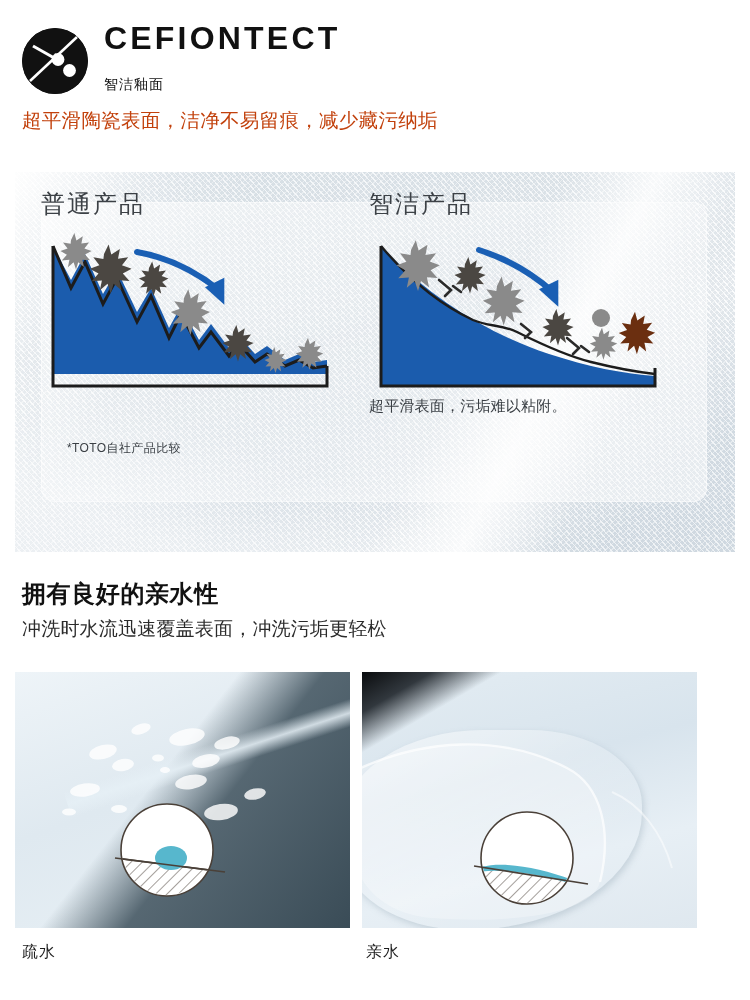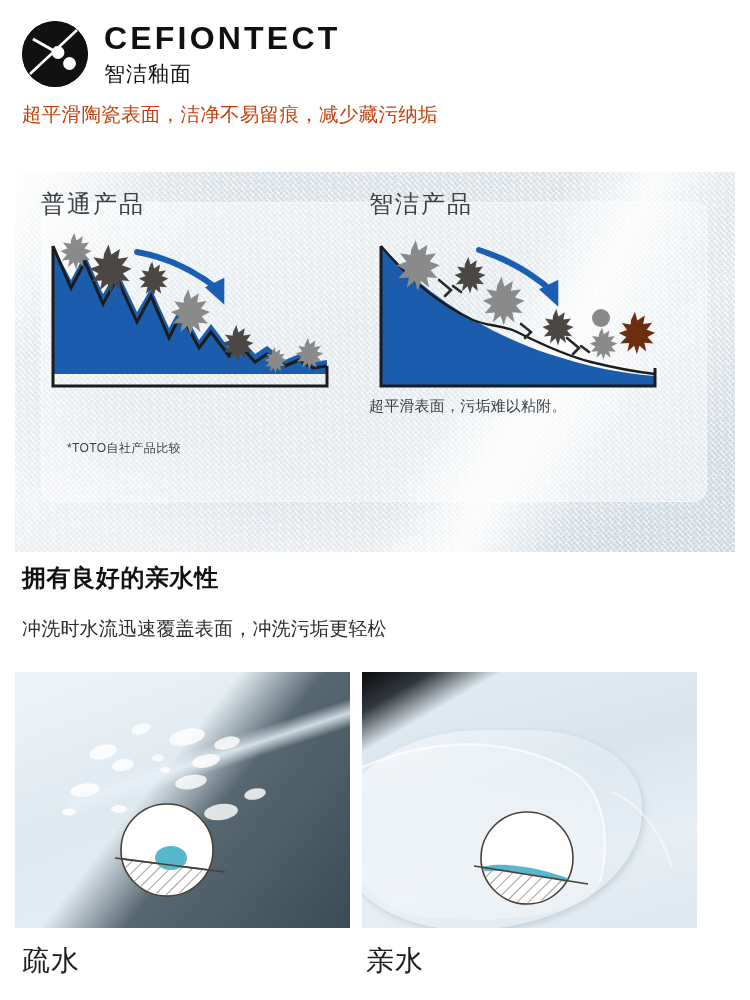--- a/index.html
+++ b/index.html
@@ -6,34 +6,34 @@
   html, body {
     width: 750px;
     height: 1000px;
     background: #ffffff;
     font-family: "Liberation Sans", "DejaVu Sans", sans-serif;
     overflow: hidden;
   }
   .page { position: relative; width: 750px; height: 1000px; background: #fff; }
 
   
-  .header { display: flex; align-items: center; padding: 18px 0 0 22px; }
+  .header { display: flex; align-items: flex-end; padding: 18px 0 0 22px; }
   .logo-badge {
     width: 66px; height: 66px; border-radius: 50%;
     background: #111111; position: relative; flex: 0 0 auto; overflow: hidden;
     margin-top: 2px;
   }
   .logo-badge svg { position: absolute; inset: 0; }
   .brand-block { margin-left: 16px; padding-top: 4px; }
   .brand-name {
     font-size: 32px; font-weight: bold; letter-spacing: 3.2px;
     color: #111; line-height: 1.05; font-family: "Liberation Sans", sans-serif;
   }
   .brand-sub {
-    font-size: 21px; color: #111; margin-top: 4px; letter-spacing: 1px;
+    font-size: 14px; color: #111; margin-top: 20px; letter-spacing: 1px;
     font-family: "Liberation Sans", "DejaVu Sans", sans-serif;
   }
   .lead {
     font-size: 19.5px; color: #c2410c; margin: 13px 0 0 22px; letter-spacing: .3px;
   }
 
   
   .diagram-wrap {
     position: absolute; left: 15px; top: 172px; width: 720px; height: 380px;
     overflow: hidden;
@@ -73,21 +73,21 @@
     font-size: 15px; color: #3a3f44; margin-top: 4px; letter-spacing: .2px;
     white-space: nowrap;
   }
   .footnote {
     position: absolute; left: 52px; top: 268px;
     font-size: 12px; color: #3a3f44; letter-spacing: .4px;
   }
 
   
   .sec2-title {
-    position: absolute; left: 22px; top: 562px;
+    position: absolute; left: 22px; top: 578px;
     font-size: 24px; font-weight: bold; color: #111; letter-spacing: .6px;
   }
   .sec2-sub {
     position: absolute; left: 22px; top: 616px;
     font-size: 19px; color: #2b2b2b; letter-spacing: .2px;
   }
 
   .photos { position: absolute; left: 15px; top: 672px; width: 720px; height: 256px; }
   .photo {
     position: absolute; top: 0; width: 335px; height: 256px; overflow: hidden;
@@ -115,21 +115,21 @@
   .photo-b .sheet {
     position: absolute; left: -20px; top: 58px; width: 300px; height: 200px;
     background: linear-gradient(150deg, rgba(255,255,255,.55), rgba(255,255,255,0) 70%);
     border-radius: 48% 38% 60% 42%;
     box-shadow: 2px 3px 6px rgba(140,160,175,.35);
   }
   .photo svg.overlay { position: absolute; inset: 0; }
 
   .labels { position: absolute; left: 0; top: 942px; width: 750px; }
   .label {
-    position: absolute; font-size: 28px; color: #1d1d1d; letter-spacing: 1px;
+    position: absolute; font-size: 16px; color: #1d1d1d; letter-spacing: 1px;
   }
   .label-a { left: 22px; }
   .label-b { left: 366px; }
 </style>
 </head>
 <body>
 
 <div class="page">
 
   <div class="header">

